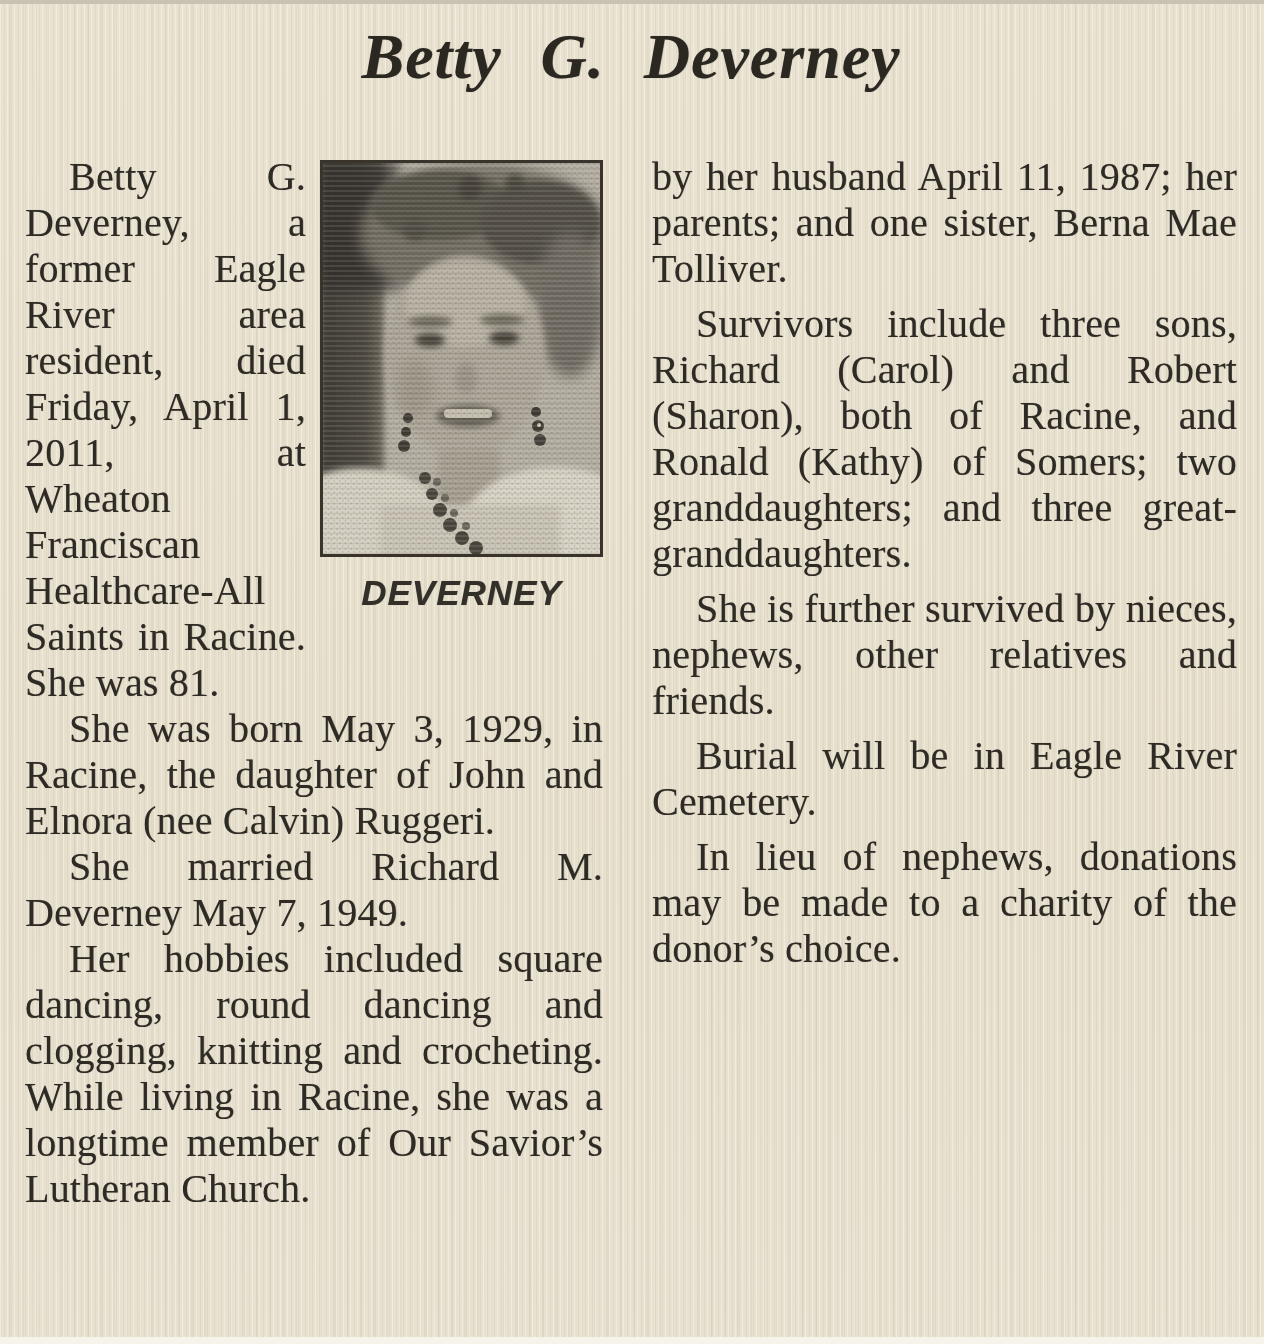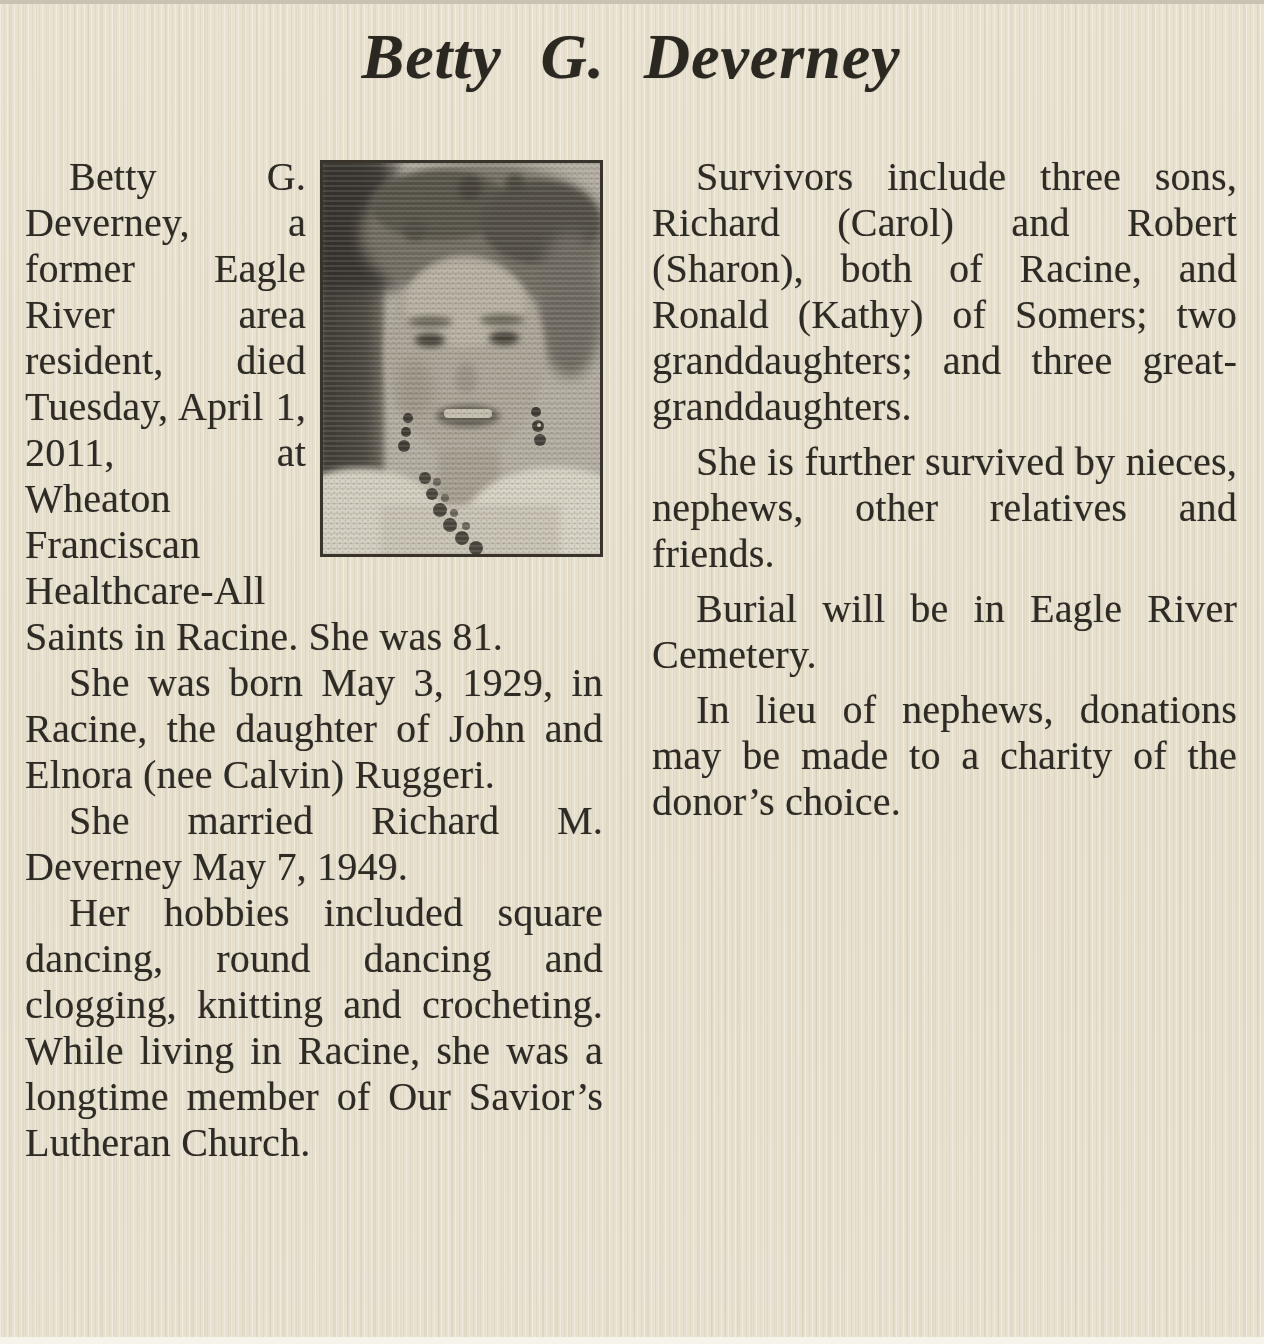--- a/index.html
+++ b/index.html
@@ -160,29 +160,31 @@
         <circle cx="156" cy="388" r="7" fill="#4a453c"></circle>
         <circle cx="117" cy="322" r="4" fill="#6b665b"></circle>
         <circle cx="125" cy="338" r="4" fill="#6b665b"></circle>
         <circle cx="134" cy="353" r="4" fill="#6b665b"></circle>
         <circle cx="146" cy="366" r="4" fill="#6b665b"></circle>
 
         <rect width="283" height="397" fill="url(#ht)"></rect>
         <rect width="283" height="397" fill="url(#scan)"></rect>
         <rect x="1.5" y="1.5" width="280" height="394" fill="none" stroke="#38342b" stroke-width="3"></rect>
       </svg>
+      <figcaption>DEVERNEY</figcaption>
     </figure>
 
-    <p class="indent">Betty G. Deverney, a former Eagle River area resident, died Tuesday, April 1, 2011, at Wheaton Franciscan Healthcare-All Saints in Racine. She was 81.</p>
+    <p class="indent">Betty G. Deverney, a former Eagle River area resident, died Friday, April 1, 2011, at Wheaton Franciscan Healthcare-All Saints in Racine. She was 81.</p>
     <p class="indent">She was born May 3, 1929, in Racine, the daughter of John and Elnora (nee Calvin) Ruggeri.</p>
     <p class="indent">She married Richard M. Deverney May 7, 1949.</p>
     <p class="indent">Her hobbies included square dancing, round danc­ing and clogging, knitting and crocheting. While living in Racine, she was a longtime member of Our Savior’s Lutheran Church.</p>
   </div>
 
   <div class="col col-right">
+    <p>by her husband April 11, 1987; her parents; and one sister, Berna Mae Tolliver.</p>
     <p class="indent">Survivors include three sons, Richard (Carol) and Robert (Sharon), both of Racine, and Ronald (Kathy) of Somers; two granddaughters; and three great-granddaugh­ters.</p>
     <p class="indent">She is further survived by nieces, nephews, other rela­tives and friends.</p>
     <p class="indent">Burial will be in Eagle River Cemetery.</p>
     <p class="indent">In lieu of nephews, donations may be made to a charity of the donor’s choice.</p>
   </div>
 
   <div class="scan-strip"></div>
 </div>
 
 </body></html>

